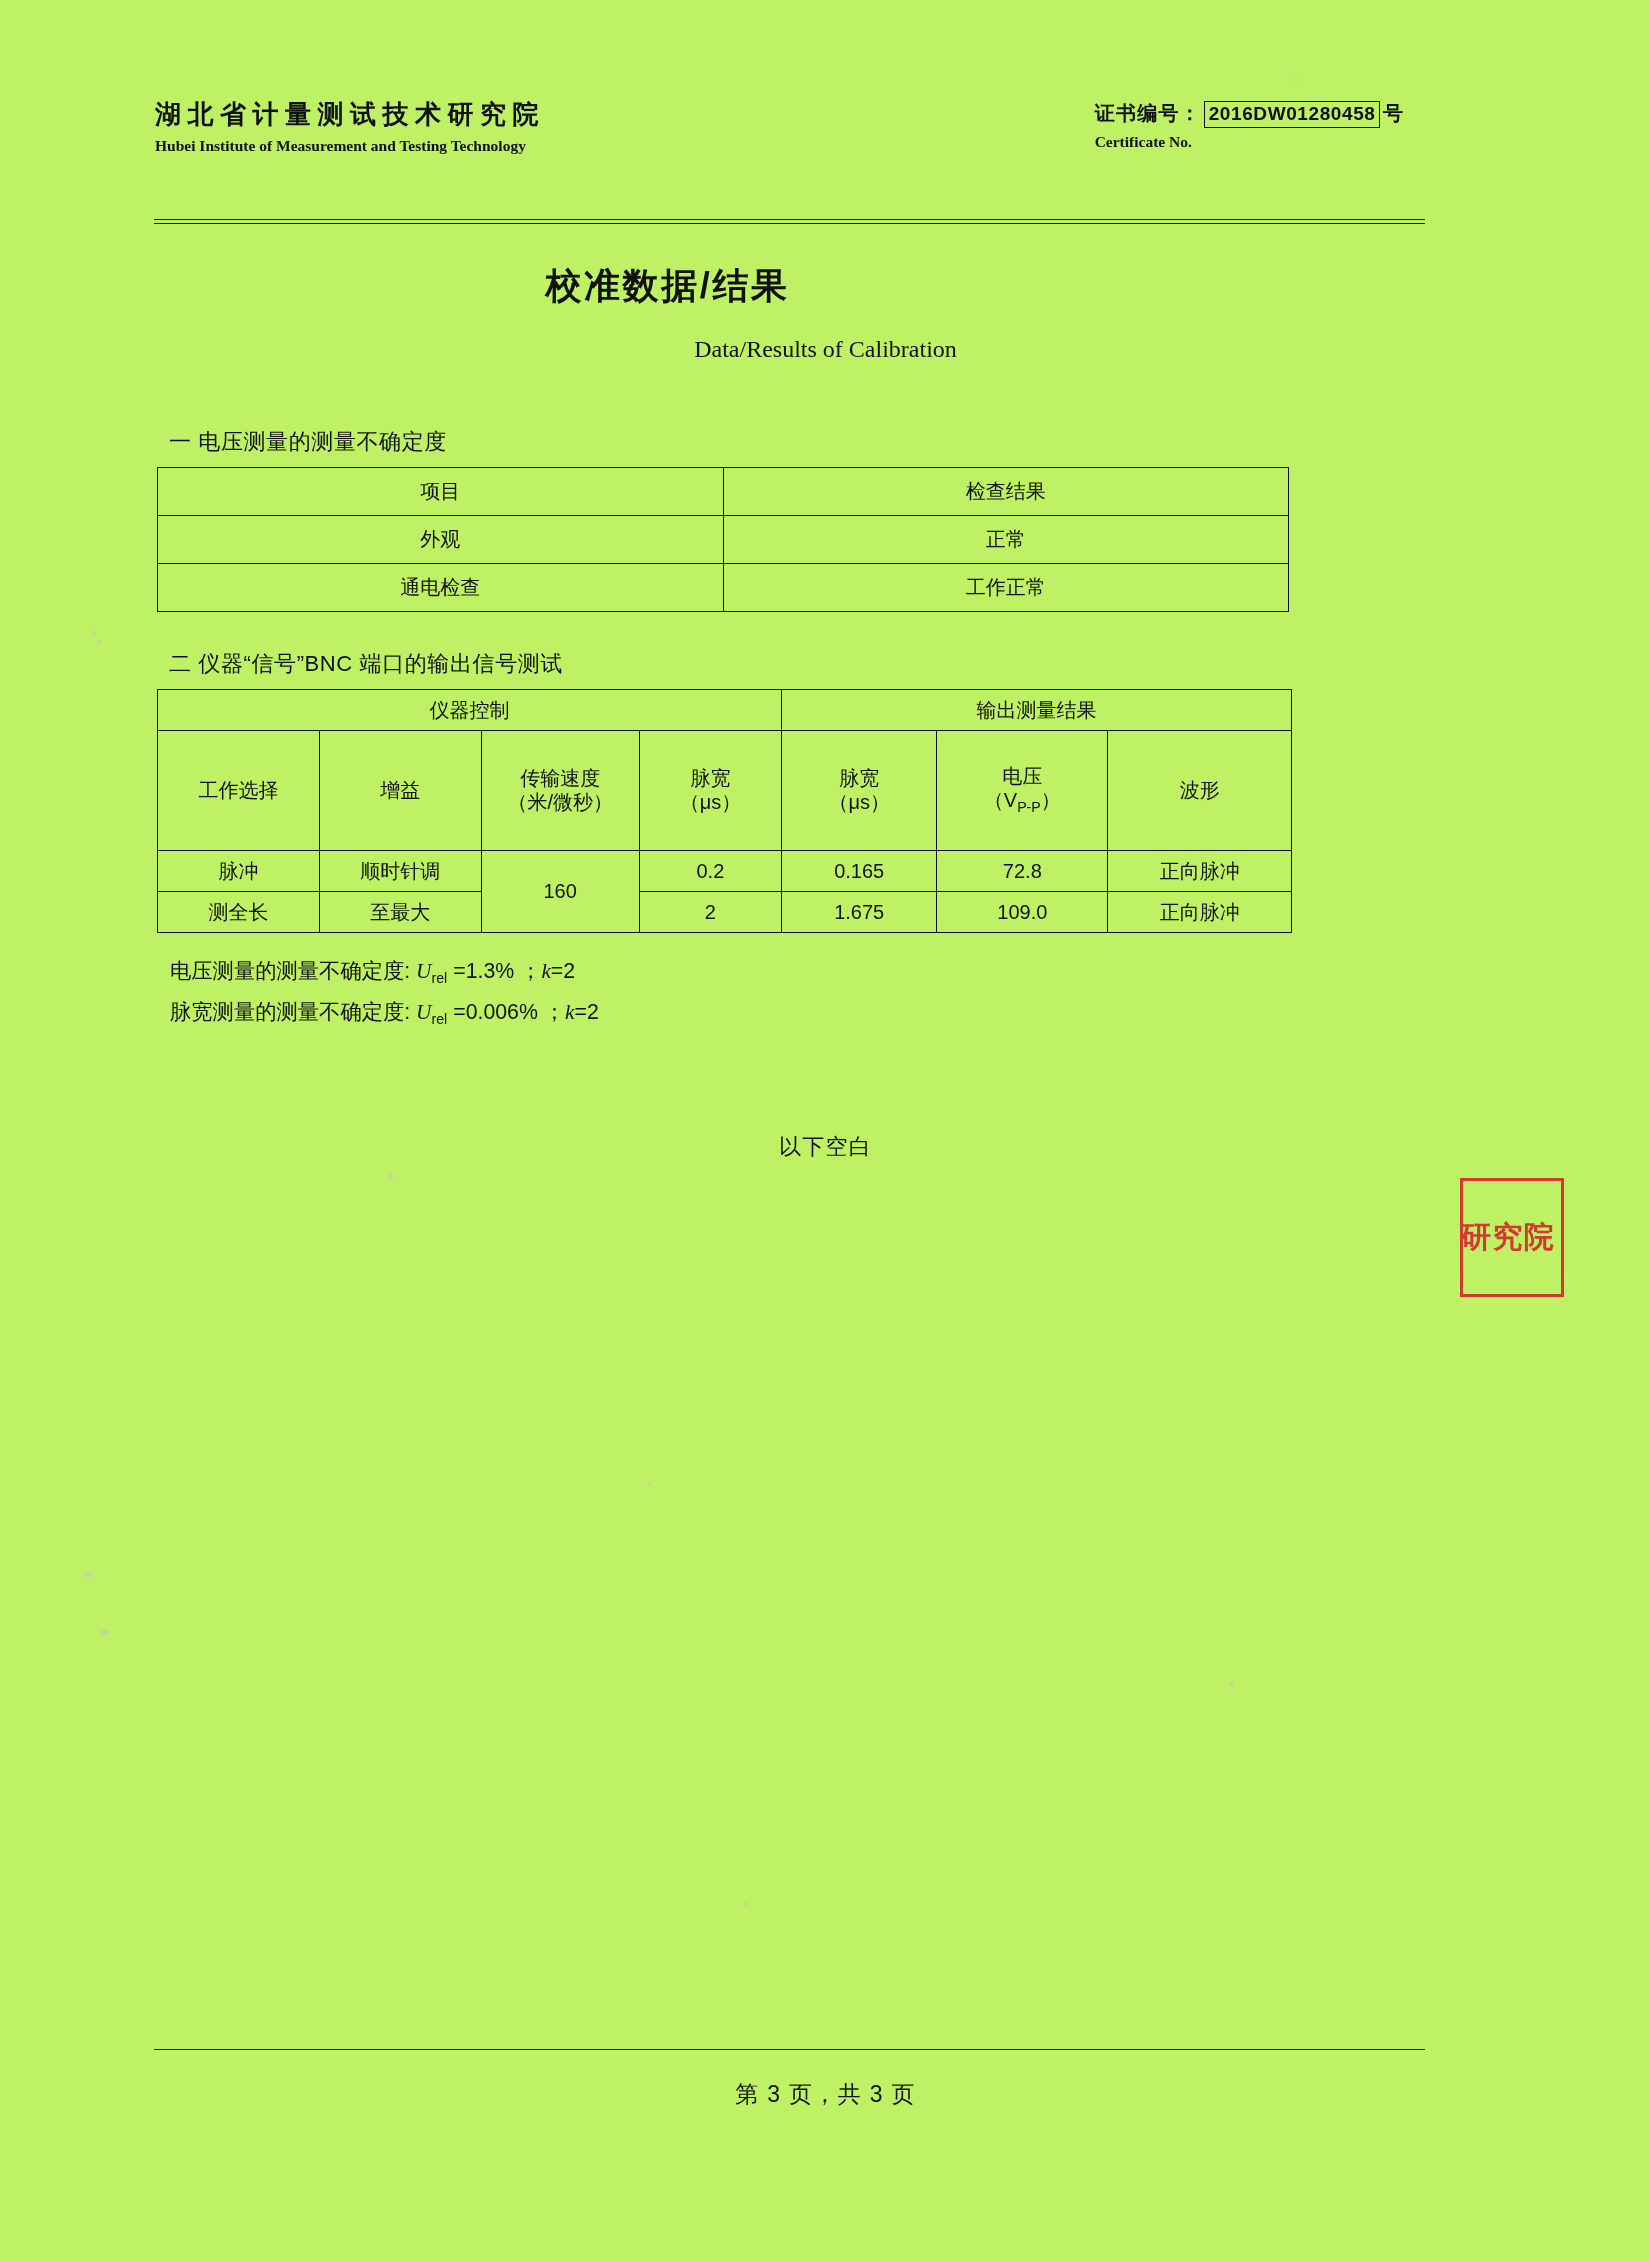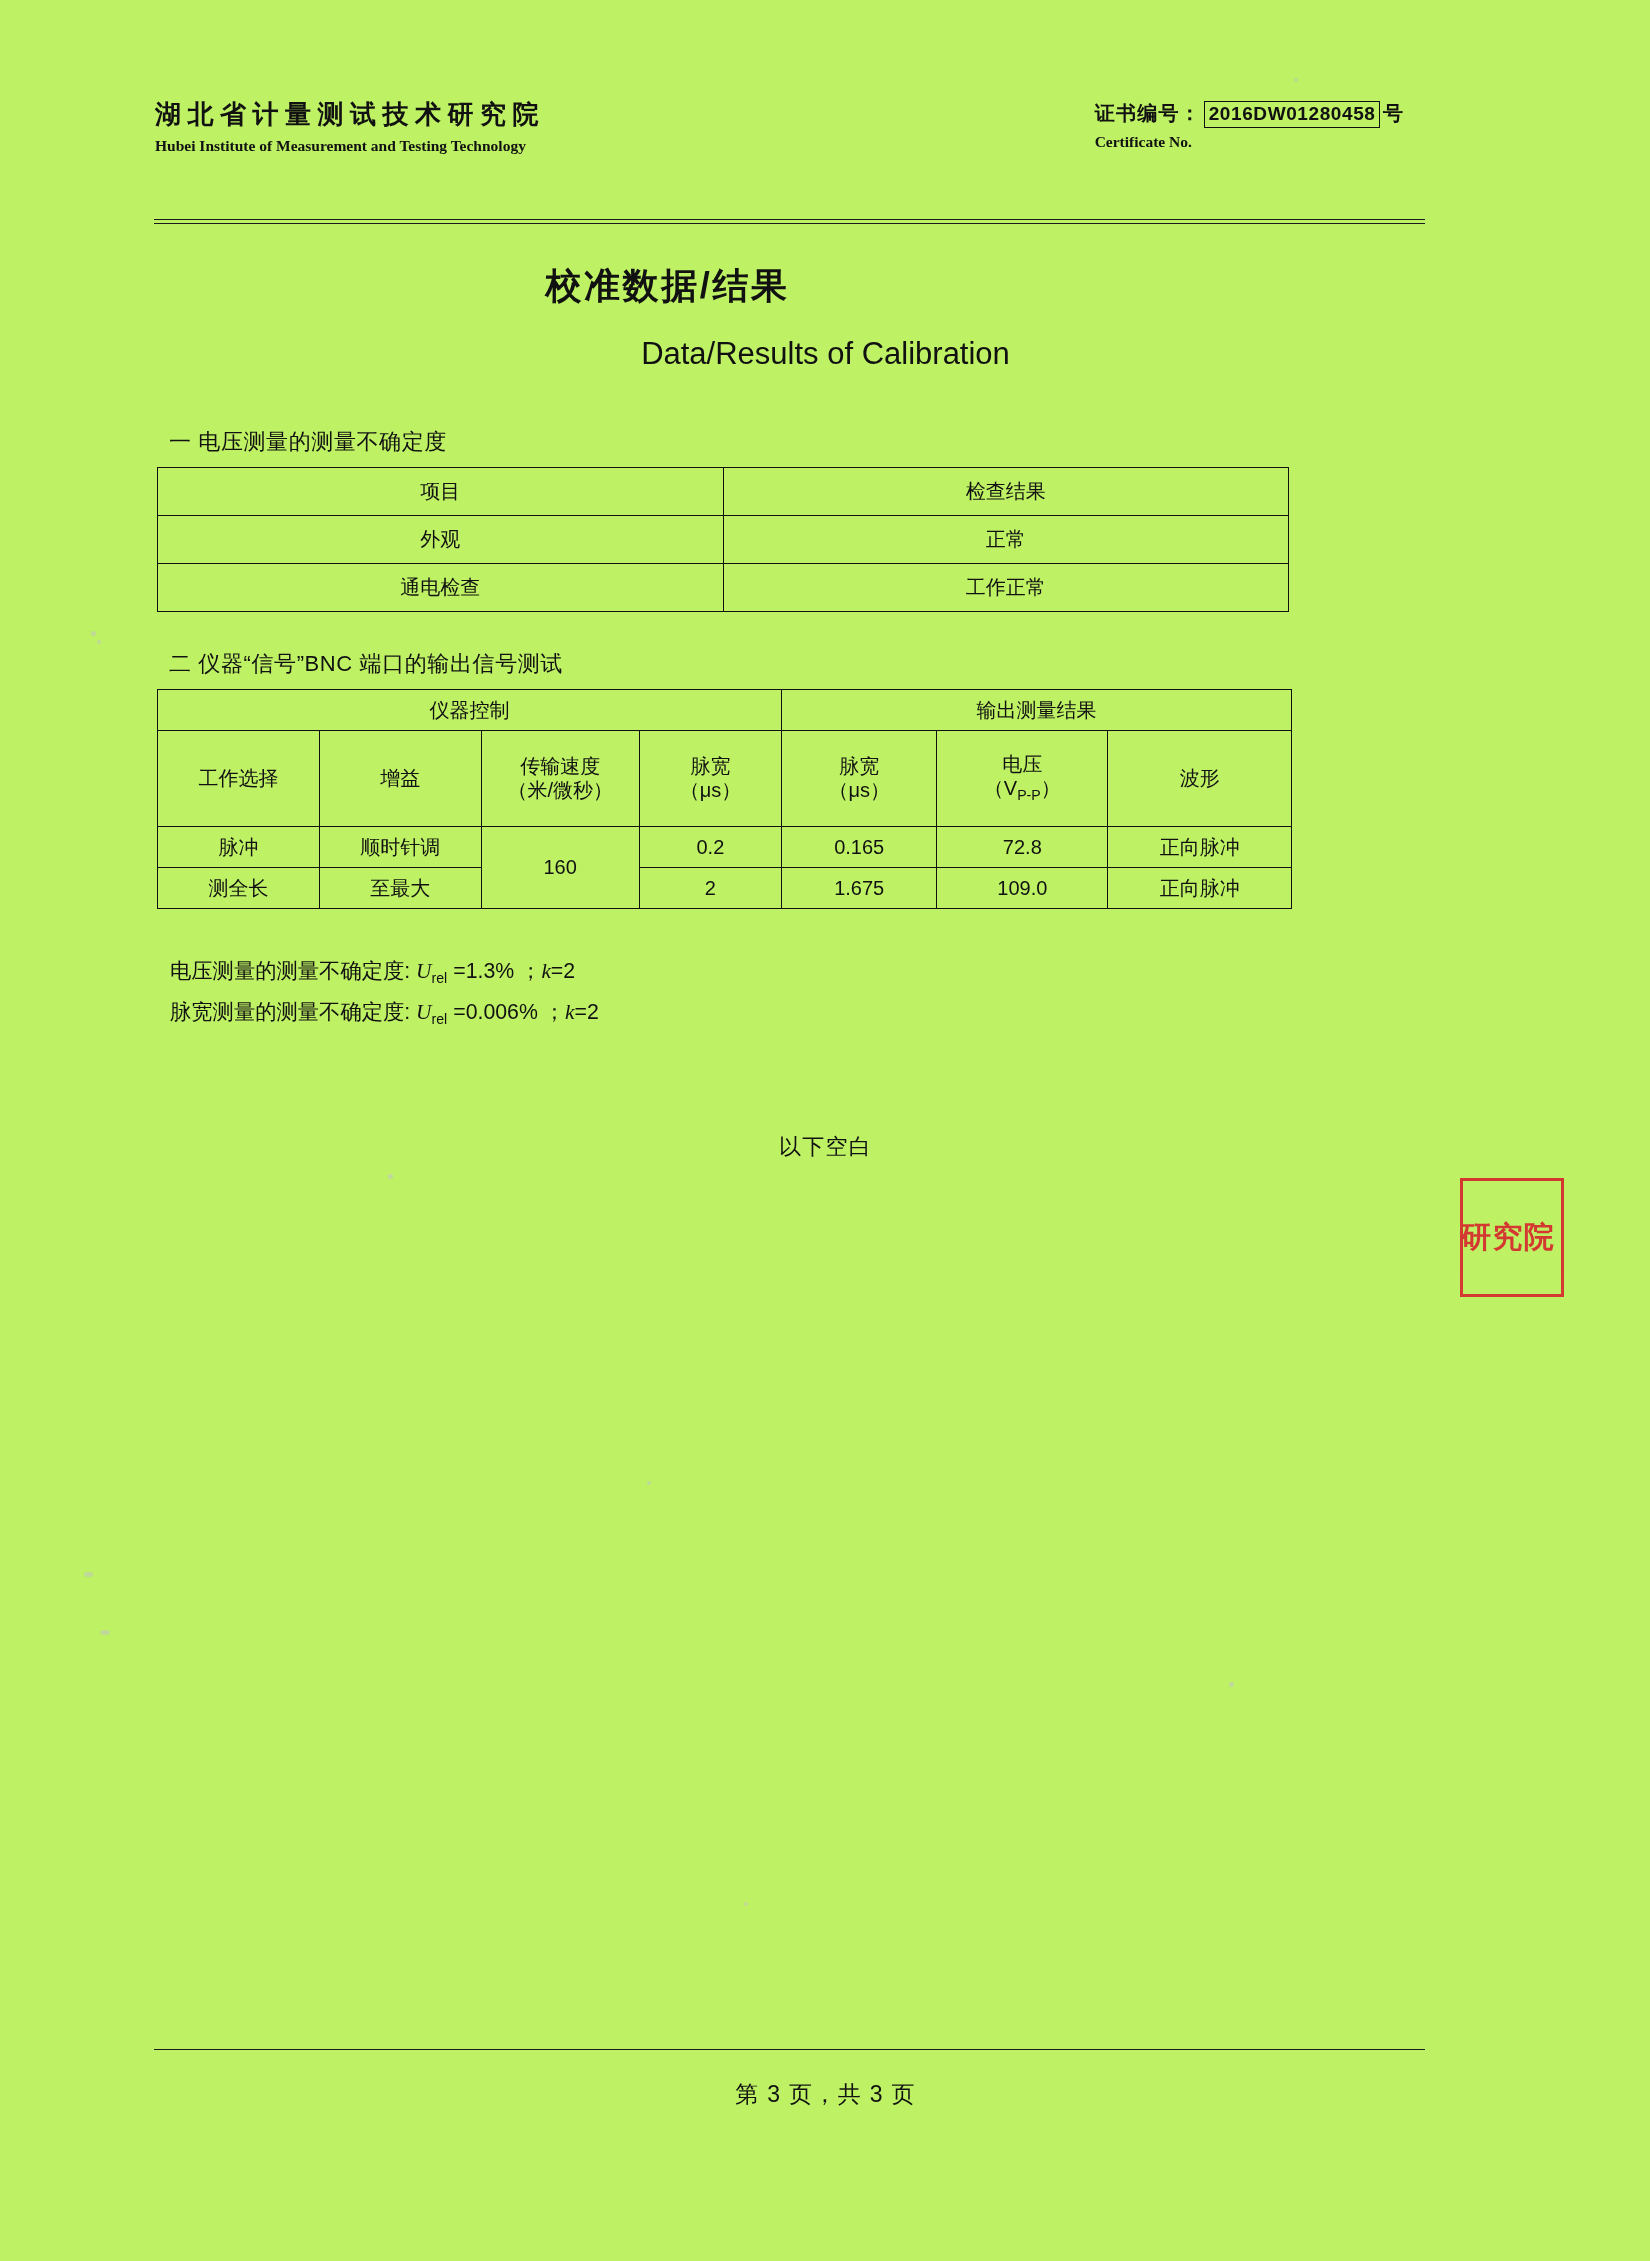--- a/index.html
+++ b/index.html
@@ -107,22 +107,22 @@
     font-weight: bold;
     font-size: 36px;
     letter-spacing: 2.6px;
   }
   .title-en {
     position: absolute;
     top: 336px;
     left: 0;
     width: 1651px;
     text-align: center;
-    font-family: Liberation Sans, sans-serif;
-    font-size: 31px;
+    font-family: Liberation Serif, serif;
+    font-size: 24px;
   }
 
   
   .section-heading {
     position: absolute;
     font-family: "Liberation Sans", "DejaVu Sans", sans-serif;
     font-size: 22px;
     letter-spacing: 0.6px;
     color: #111;
   }
@@ -157,21 +157,21 @@
     width: 1135px;
   }
   #signal-table td { height: 40px; }
   #signal-table .w1 { width: 162px; }
   #signal-table .w2 { width: 162px; }
   #signal-table .w3 { width: 158px; }
   #signal-table .w4 { width: 142px; }
   #signal-table .w5 { width: 155px; }
   #signal-table .w6 { width: 171px; }
   #signal-table .w7 { width: 184px; }
-  .two-line { line-height: 1.18; padding: 7px 0; text-align: center; }
+  .two-line { line-height: 1.18; padding: 19px 0; text-align: center; }
   .sub { font-size: 14.2px; vertical-align: sub; }
   .tall { height: 81px !important; }
 
   
   .uncert {
     position: absolute;
     left: 170px;
     font-family: "Liberation Sans", "DejaVu Sans", sans-serif;
     font-size: 21.3px;
     white-space: nowrap;

